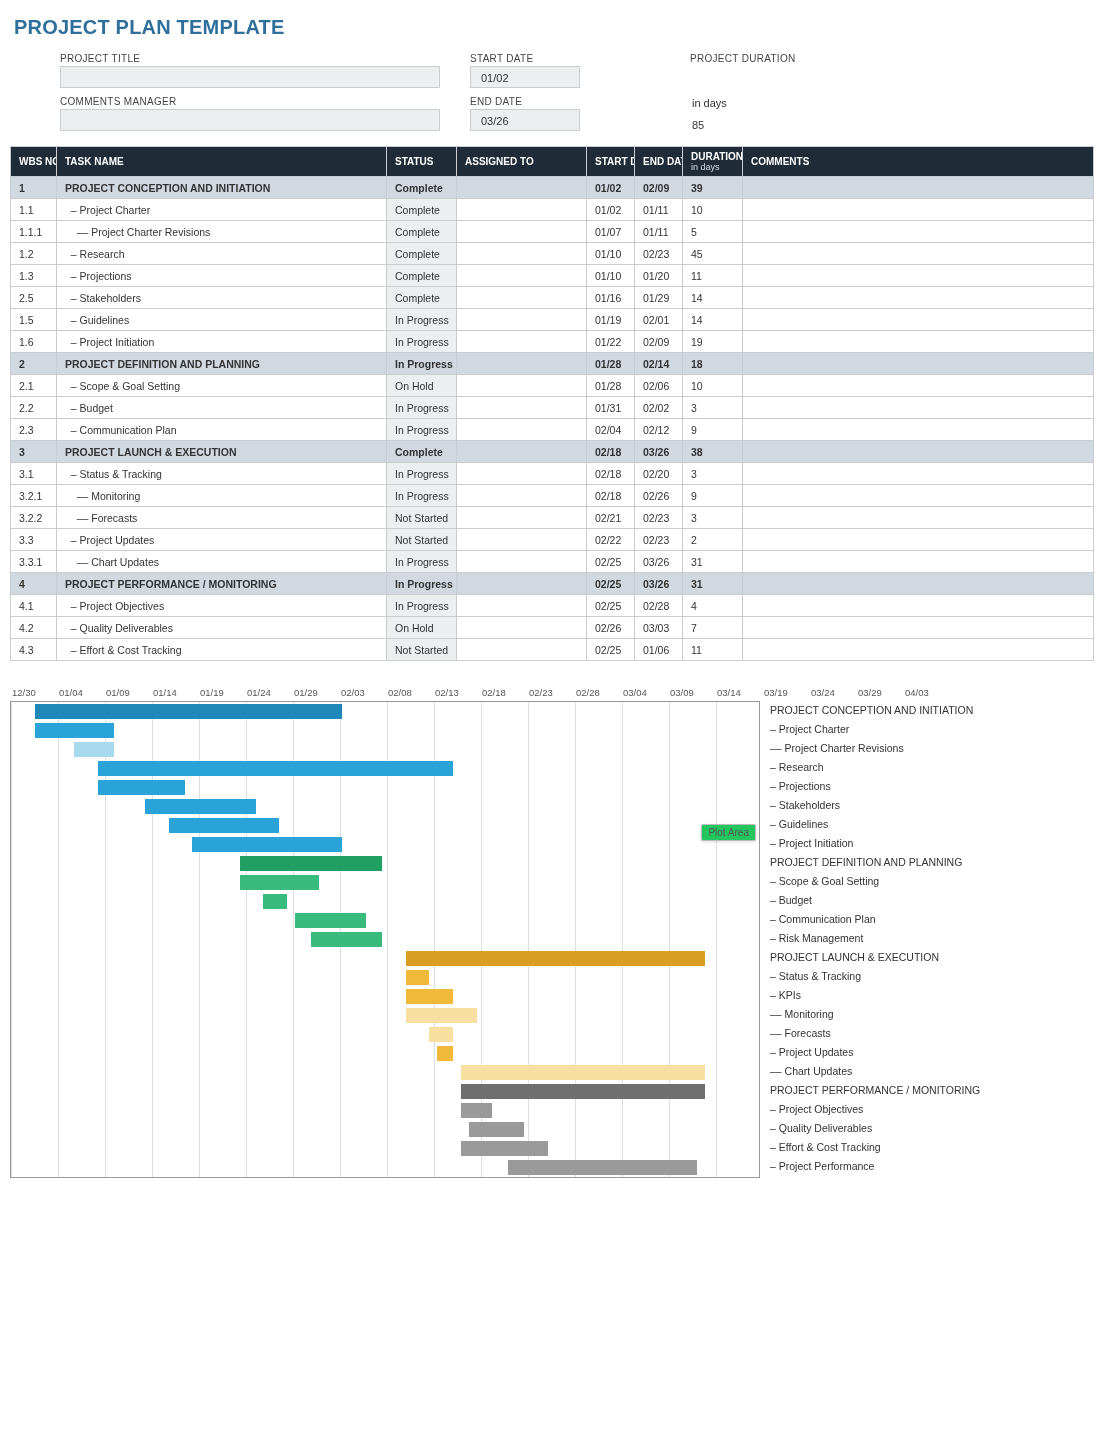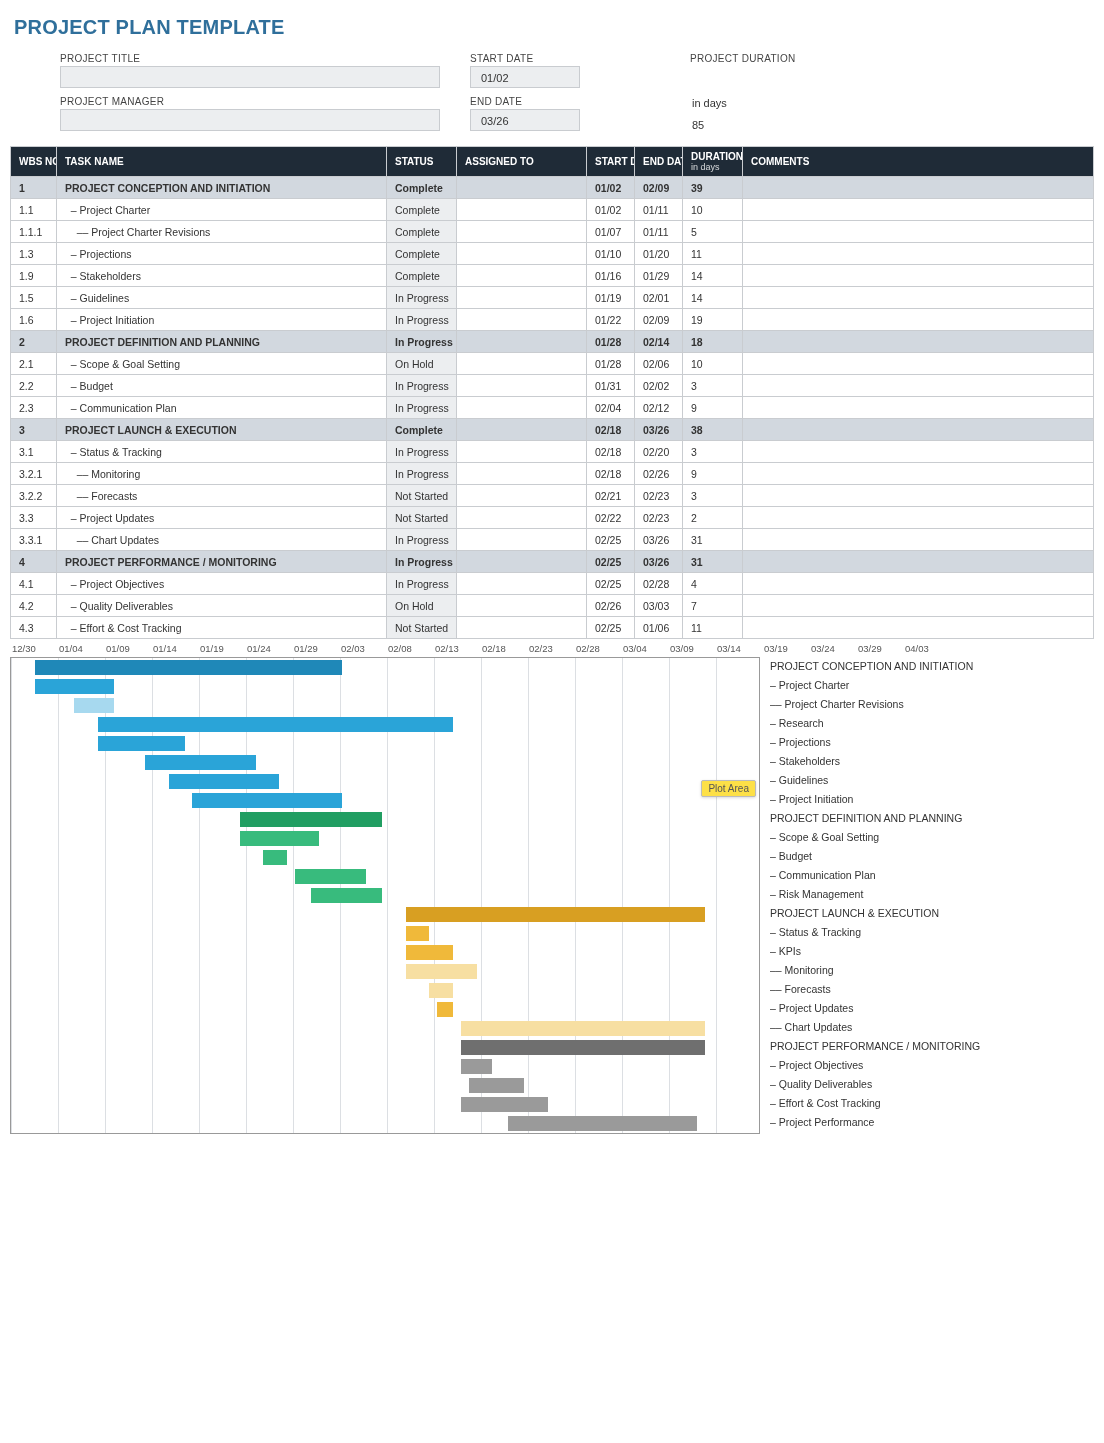--- a/index.html
+++ b/index.html
@@ -87,21 +87,21 @@
   col.c-dur { width: 60px; }
   col.c-comments { width: auto; }
   tr.group td {
     background: #d2d8df;
     font-weight: bold;
   }
   td.status-cell { background: #eceef0; }
   th.start-date, th.end-date, th.duration { text-align:left; }
   
   .gantt-wrap {
-    margin-top: 4px;
+    margin-top: 26px;
     position: relative;
     width: 1005px;
   }
   .gantt-axis {
     display: flex;
     font-size: 9.5px;
     color: #555;
     height: 14px;
     position: relative;
   }
@@ -145,21 +145,21 @@
     height: 19px;
     line-height: 19px;
     font-size: 10.5px;
     white-space: nowrap;
   }
   .gantt-legend .leg-row.group { font-weight: normal; }
   .plot-area-tip {
     position: absolute;
     right: 3px;
     top: 122px;
-    background: #fde047;
+    background: #22c55e;
     border: 1px solid #bbb;
     border-radius: 2px;
     padding: 2px 6px;
     font-size: 10px;
     color:#555;
     box-shadow: 0 1px 3px rgba(0,0,0,.15);
   }
 </style>
 </head>
 <body>
@@ -172,21 +172,21 @@
     <div class="hf-input"></div>
   </div>
   <div>
     <div class="hf-label">START DATE</div>
     <div class="hf-input small">01/02</div>
   </div>
   <div>
     <div class="hf-label">PROJECT DURATION</div>
   </div>
   <div>
-    <div class="hf-label">PROJECT MANAGER</div>
+    <div class="hf-label">COMMENTS MANAGER</div>
     <div class="hf-input"></div>
   </div>
   <div>
     <div class="hf-label">END DATE</div>
     <div class="hf-input small">03/26</div>
   </div>
   <div>
     <div class="hf-plain">in days</div>
     <div class="hf-plain">85</div>
   </div>
@@ -242,31 +242,41 @@
         <td>1.1.1</td>
         <td>&nbsp;&nbsp;&nbsp;&nbsp;–– Project Charter Revisions</td>
         <td class="status-cell">Complete</td>
         <td></td>
         <td>01/07</td>
         <td>01/11</td>
         <td>5</td>
         <td></td>
       </tr>
       <tr>
+        <td>1.2</td>
+        <td>&nbsp;&nbsp;– Research</td>
+        <td class="status-cell">Complete</td>
+        <td></td>
+        <td>01/10</td>
+        <td>02/23</td>
+        <td>45</td>
+        <td></td>
+      </tr>
+      <tr>
         <td>1.3</td>
         <td>&nbsp;&nbsp;– Projections</td>
         <td class="status-cell">Complete</td>
         <td></td>
         <td>01/10</td>
         <td>01/20</td>
         <td>11</td>
         <td></td>
       </tr>
       <tr>
-        <td>1.9</td>
+        <td>2.5</td>
         <td>&nbsp;&nbsp;– Stakeholders</td>
         <td class="status-cell">Complete</td>
         <td></td>
         <td>01/16</td>
         <td>01/29</td>
         <td>14</td>
         <td></td>
       </tr>
       <tr>
         <td>1.5</td>

